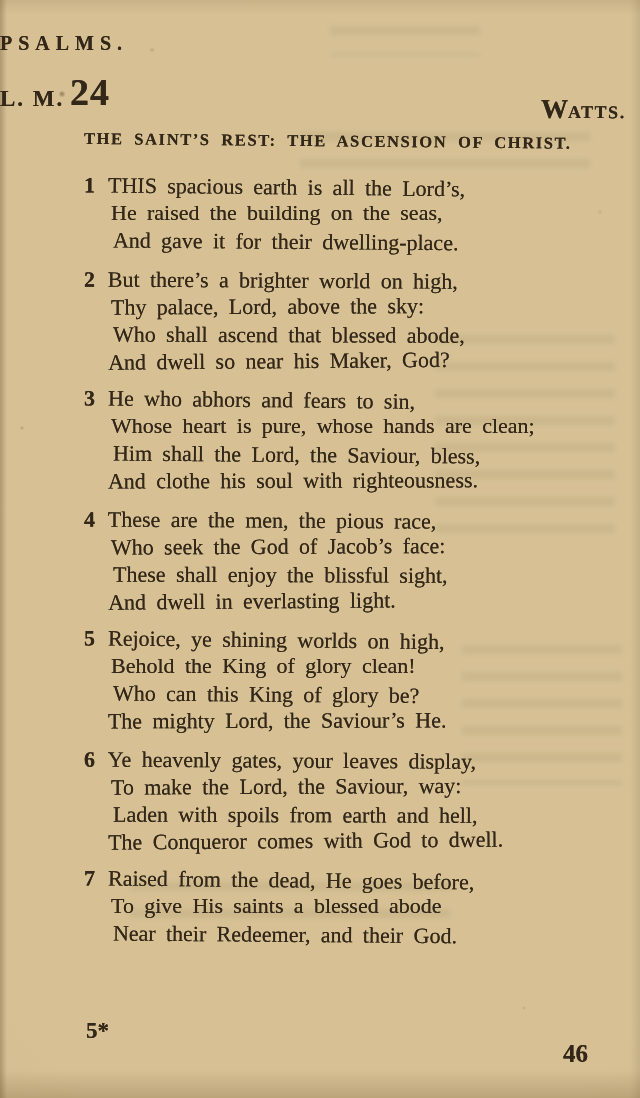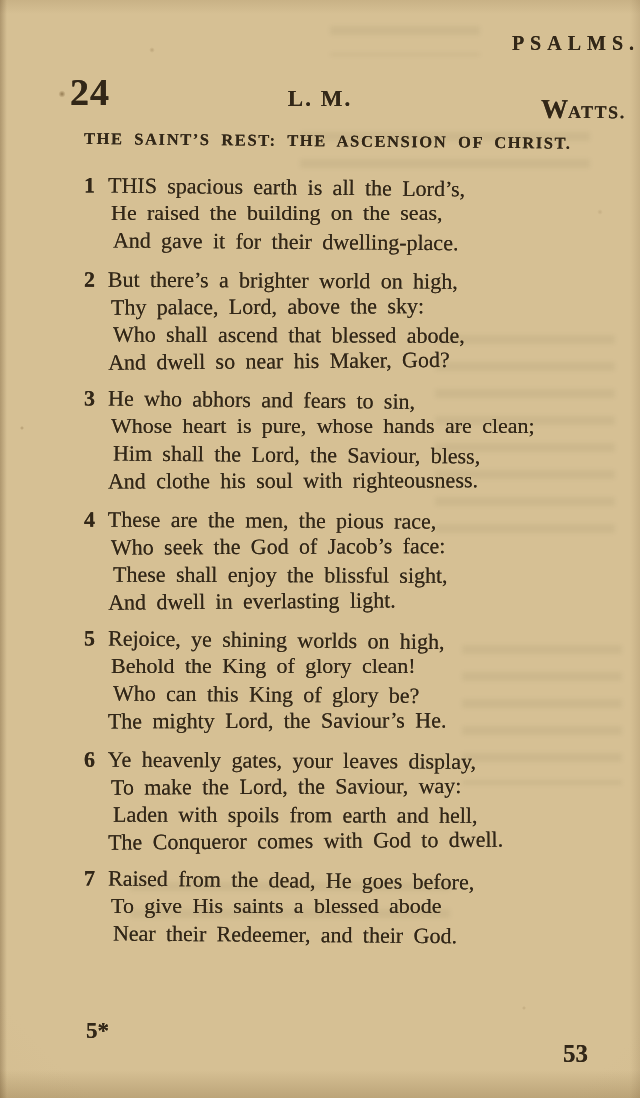--- a/index.html
+++ b/index.html
@@ -33,29 +33,29 @@
     pointer-events:none;
   }
   .g1{left:300px;top:132px;width:290px;height:46px;}
   .g2{left:435px;top:335px;width:180px;height:200px;}
   .g3{left:462px;top:645px;width:160px;height:140px;}
   .g4{left:130px;top:882px;width:320px;height:48px;}
   .g5{left:330px;top:26px;width:150px;height:30px;}
 
   .psalms{
     position:absolute;top:32px;left:0;right:0;
-    text-align:right;font-size:20px;letter-spacing:6px;font-weight:600;
+    text-align:left;font-size:20px;letter-spacing:6px;font-weight:600;
   }
   .hymn-number{
     position:absolute;top:70px;left:70px;
     font-size:38px;font-weight:700;letter-spacing:1px;
   }
   .meter{
     position:absolute;top:86px;left:0;right:0;
-    text-align:center;font-size:23px;letter-spacing:2px;font-weight:600;
+    text-align:left;font-size:23px;letter-spacing:2px;font-weight:600;
   }
   .author{
     position:absolute;top:94px;right:14px;
     font-size:18px;letter-spacing:1.5px;font-weight:600;
     transform:rotate(.4deg);
   }
   .author::first-letter{ font-size:27px;letter-spacing:0; }
   .hymn-title{
     position:absolute;top:129px;left:84px;width:524px;
     font-size:16.5px;letter-spacing:1.6px;word-spacing:5px;font-weight:600;
@@ -173,15 +173,15 @@
       <div class="vlines">
         <div class="line">Raised from the dead, He goes before,</div>
         <div class="line">To give His saints a blessed abode</div>
         <div class="line">Near their Redeemer, and their God.</div>
       </div>
     </div>
 
   </div>
 
   <div class="footer-sig ink">5*</div>
-  <div class="page-number ink">53</div>
+  <div class="page-number ink">46</div>
 
 </div>
 
 </body></html>

